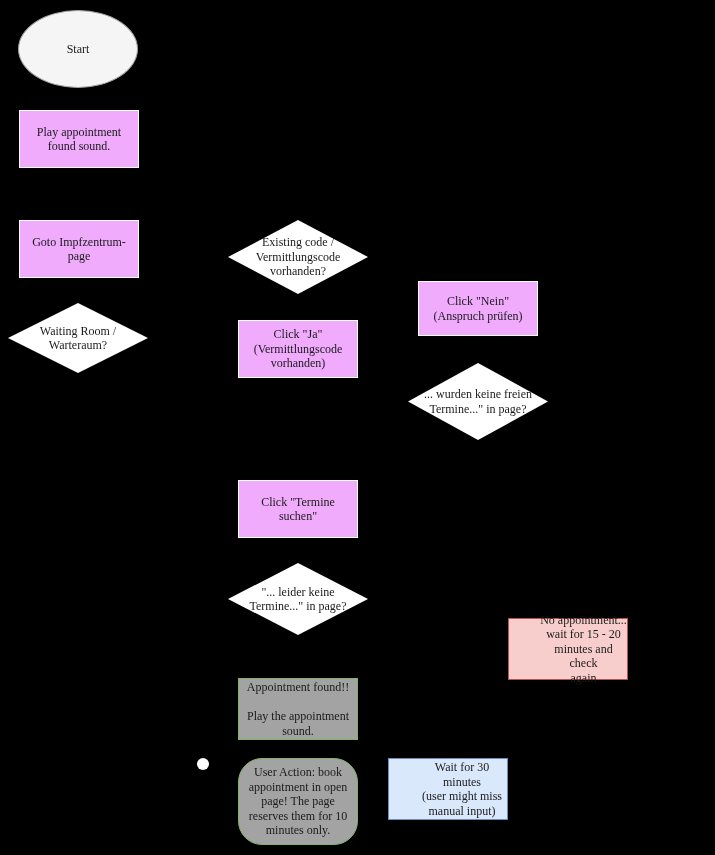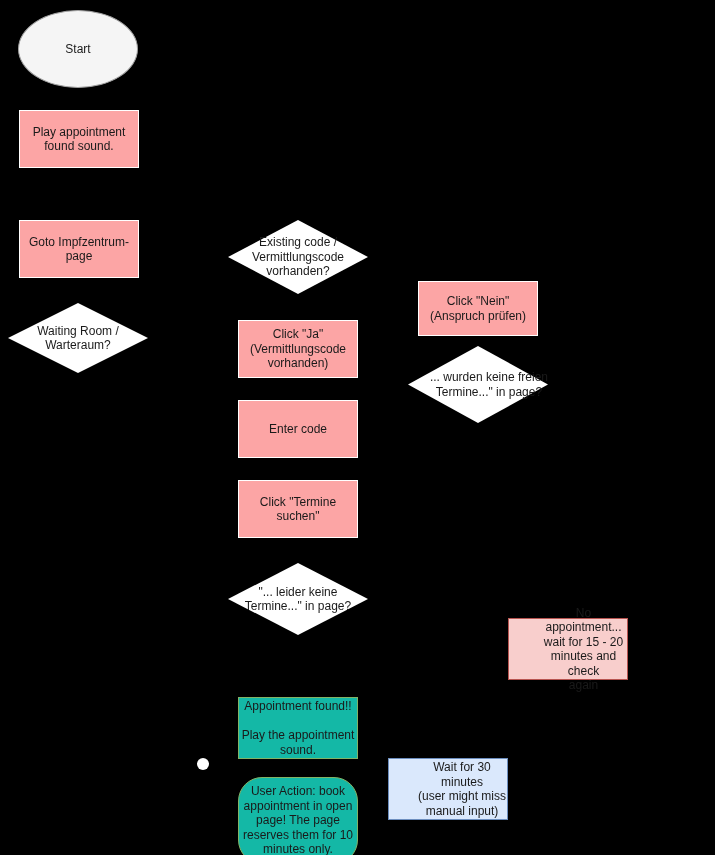--- a/index.html
+++ b/index.html
@@ -6,47 +6,46 @@
     margin: 0;
     padding: 0;
     background: #000000;
   }
   #canvas {
     position: relative;
     width: 715px;
     height: 855px;
     background: #000000;
     overflow: hidden;
-    font-family: Liberation Sans, sans-serif;
+    font-family: Liberation Serif, serif;
   }
   .node {
     position: absolute;
     box-sizing: border-box;
     display: flex;
     align-items: center;
     justify-content: center;
     text-align: center;
     font-size: 12px;
     line-height: 14.5px;
     color: #1a1a1a;
     white-space: nowrap;
   }
   .node .lbl {
     display: block;
     white-space: pre-line;
   }
   
   .rect {
-    background: #fca5a5;
+    background: #f0abfc;
     border: 1px solid #ffffff;
   }
   .rect-green {
-    background: #14b8a6;
+    background: #a3a3a3;
     border: 1px solid #82b366;
-    margin-top: 19px;
   }
   .rect-pink {
     background: #f8cecc;
     border: 1px solid #b85450;
   }
   .rect-blue {
     background: #dae8fc;
     border: 1px solid #6c8ebf;
     padding-left: 28px;
   }
@@ -115,23 +114,20 @@
 Vermittlungscode
 vorhanden?</span>
   </div>
 
   <div class="node rect" style="left:238px; top:320px; width:120px; height:58px;">
     <span class="lbl">Click "Ja"
 (Vermittlungscode
 vorhanden)</span>
   </div>
 
-  <div class="node rect" style="left:238px; top:400px; width:120px; height:58px;">
-    <span class="lbl">Enter code</span>
-  </div>
 
   <div class="node rect" style="left:238px; top:480px; width:120px; height:58px;">
     <span class="lbl">Click "Termine
 suchen"</span>
   </div>
 
   <div class="node diamond" style="left:228px; top:563px; width:140px; height:72px;">
     <span class="shape"></span>
     <span class="lbl">"... leider keine
 Termine..." in page?</span>
@@ -150,21 +146,21 @@
 page! The page
 reserves them for 10
 minutes only.</span>
   </div>
 
   <div class="node rect" style="left:418px; top:281px; width:120px; height:55px;">
     <span class="lbl">Click "Nein"
 (Anspruch prüfen)</span>
   </div>
 
-  <div class="node diamond" style="left:408px; top:346px; width:140px; height:77px;justify-content:flex-end;">
+  <div class="node diamond" style="left:408px; top:363px; width:140px; height:77px;">
     <span class="shape"></span>
     <span class="lbl">... wurden keine freien
 Termine..." in page?</span>
   </div>
 
   <div class="node rect-pink" style="left:508px; top:618px; width:120px; height:62px;padding-left:31px;">
     <span class="lbl">No appointment...
 wait for 15 - 20
 minutes and check
 again</span>

